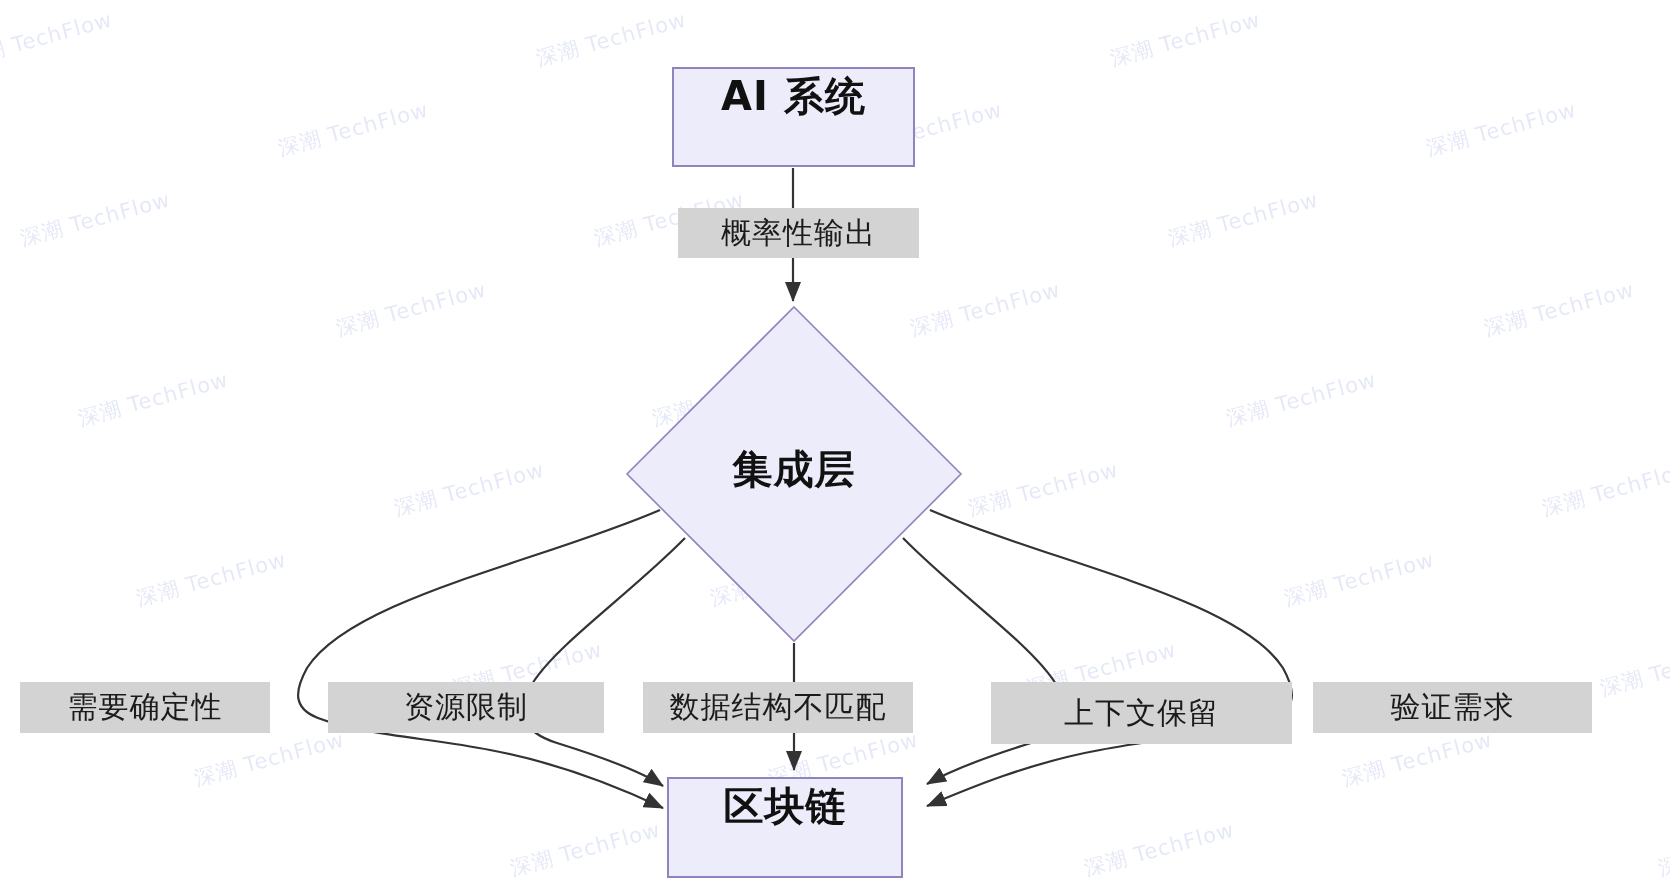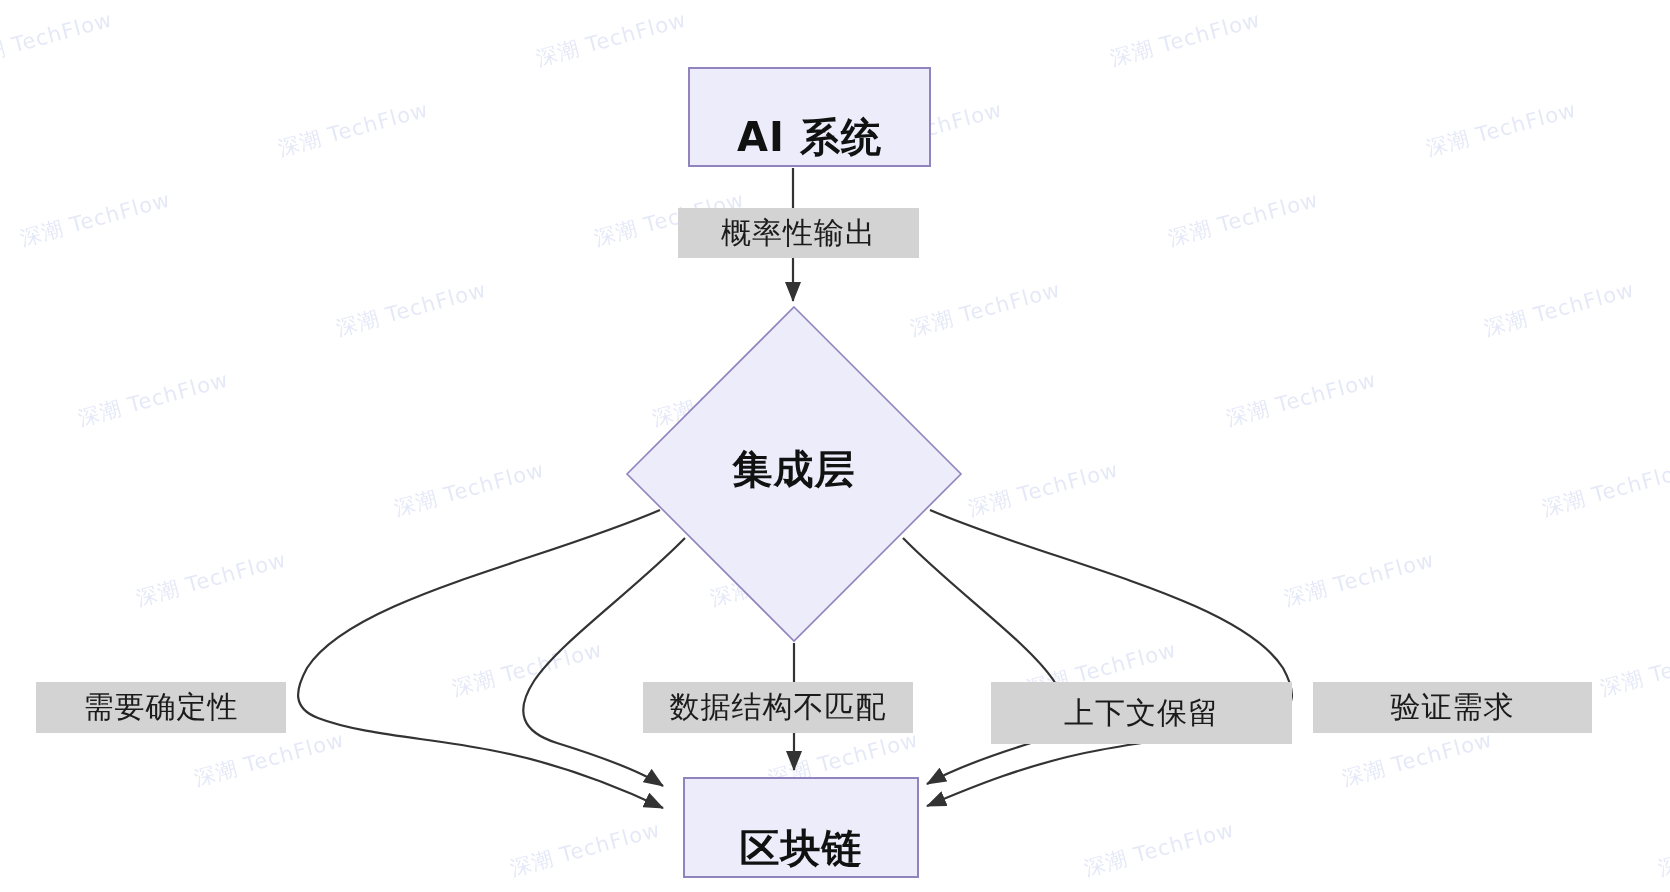--- a/index.html
+++ b/index.html
@@ -24,33 +24,33 @@
 
   
   #edges{position:absolute;inset:0;z-index:2;}
   #edges path.edge{fill:none;stroke:var(--edge);stroke-width:2.2px;}
   #edges polygon.diamond{fill:var(--node-fill);stroke:var(--node-border);stroke-width:1.6px;}
   #edges marker path{fill:var(--edge);}
 
   
   .layer{position:absolute;inset:0;z-index:3;pointer-events:none;}
   .node-rect{position:absolute;background:var(--node-fill);border:2px solid var(--node-border);
-      display:flex;align-items:flex-end;justify-content:center;margin-left:16px;}
+      display:flex;align-items:flex-start;justify-content:center;}
   .node-label{font-size:40px;font-weight:700;color:var(--node-text);letter-spacing:1px;}
   .diamond-label-wrap{position:absolute;display:flex;align-items:flex-start;justify-content:center;background:transparent;border:none;}
   .edge-label{position:absolute;background:var(--label-bg);border-radius:0;
       display:flex;align-items:center;justify-content:center;
       font-size:30px;font-weight:400;color:var(--label-text);letter-spacing:1px;margin-left:16px;}
 
   #node-ai{left:672px;top:67px;width:243px;height:100px;}
   #node-blockchain{left:667px;top:777px;width:236px;height:101px;}
   #diamond-label{left:627px;top:442px;width:334px;height:64px;}
 
   #elabel-0{left:662px;top:208px;width:241px;height:50px;}
-  #elabel-1{left:20px;top:682px;width:250px;height:51px;}
+  #elabel-1{left:4px;top:682px;width:250px;height:51px;}
   #elabel-2{left:312px;top:682px;width:276px;height:51px;}
   #elabel-3{left:627px;top:682px;width:270px;height:51px;}
   #elabel-4{left:975px;top:682px;width:301px;height:62px;}
   #elabel-5{left:1297px;top:682px;width:279px;height:51px;}
 </style>
 </head>
 <body>
 
 <div id="stage">
 
@@ -113,18 +113,19 @@
     <div id="diamond-label" class="diamond-label-wrap">
       <span class="node-label">集成层</span>
     </div>
 
     <div id="node-blockchain" class="node-rect">
       <span class="node-label">区块链</span>
     </div>
 
     <div id="elabel-0" class="edge-label">概率性输出</div>
     <div id="elabel-1" class="edge-label">需要确定性</div>
+    <div id="elabel-2" class="edge-label">资源限制</div>
     <div id="elabel-3" class="edge-label">数据结构不匹配</div>
     <div id="elabel-4" class="edge-label">上下文保留</div>
     <div id="elabel-5" class="edge-label">验证需求</div>
   </div>
 
 </div>
 
 </body></html>

